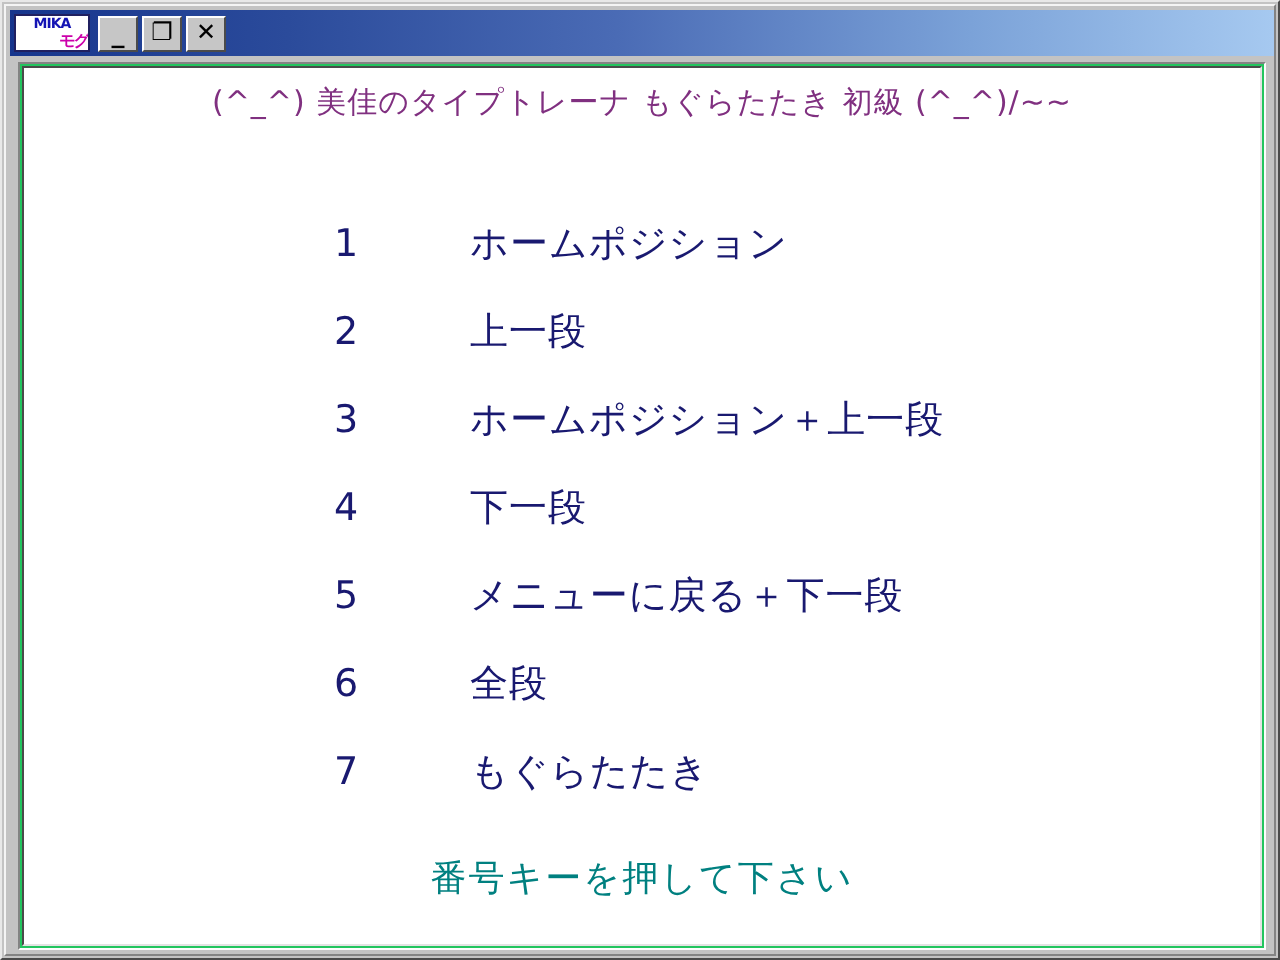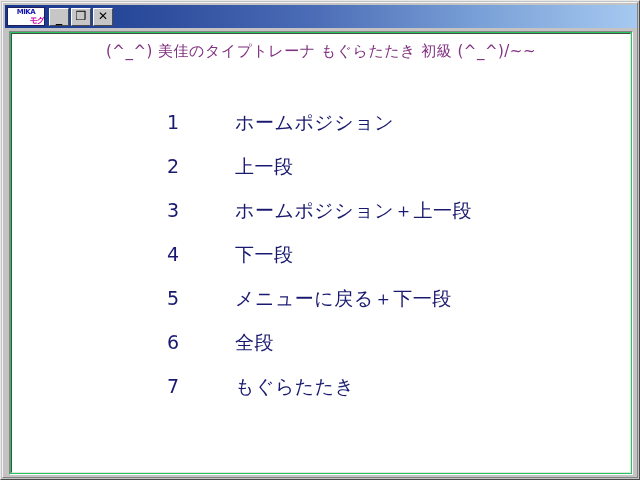--- a/index.html
+++ b/index.html
@@ -258,18 +258,19 @@
           <div class="menu-row">
             <span class="menu-num">6</span>
             <span class="menu-label">全段</span>
           </div>
           <div class="menu-row">
             <span class="menu-num">7</span>
             <span class="menu-label">もぐらたたき</span>
           </div>
         </div>
 
+        <div id="prompt">番号キーを押して下さい</div>
 
       </div>
     </div>
 
   </div>
 </div>
 
 </body></html>

